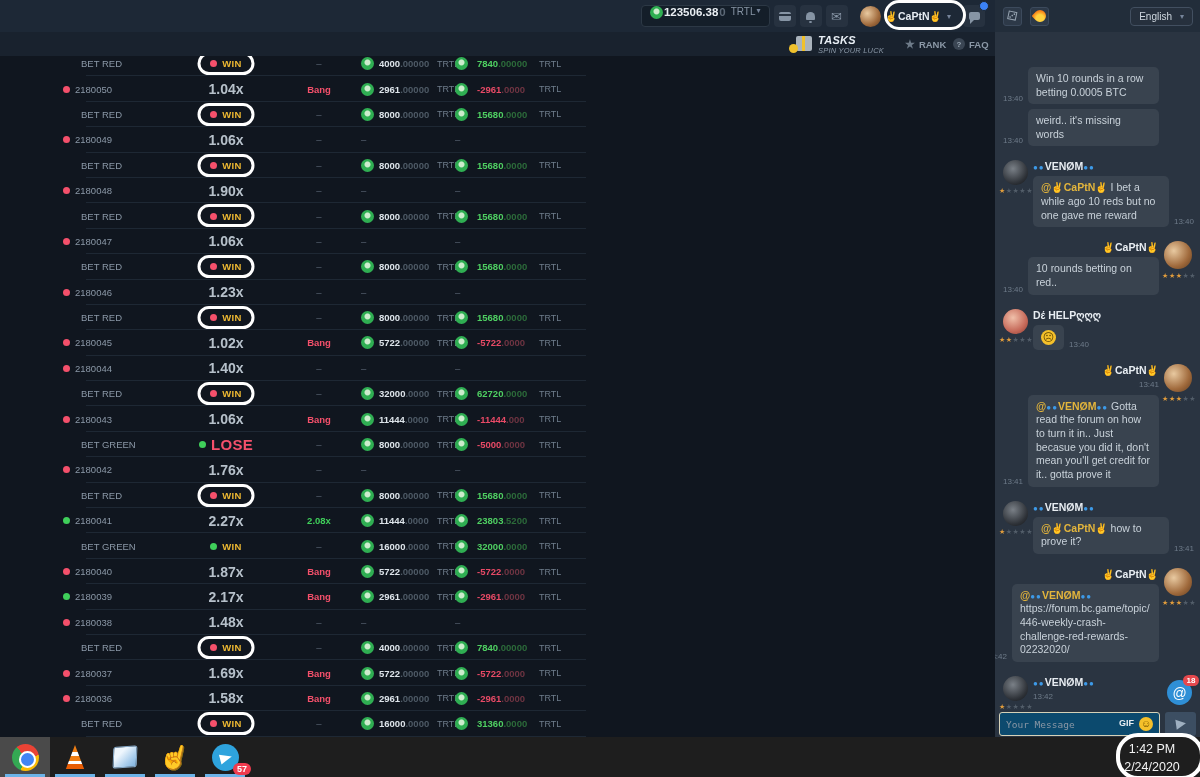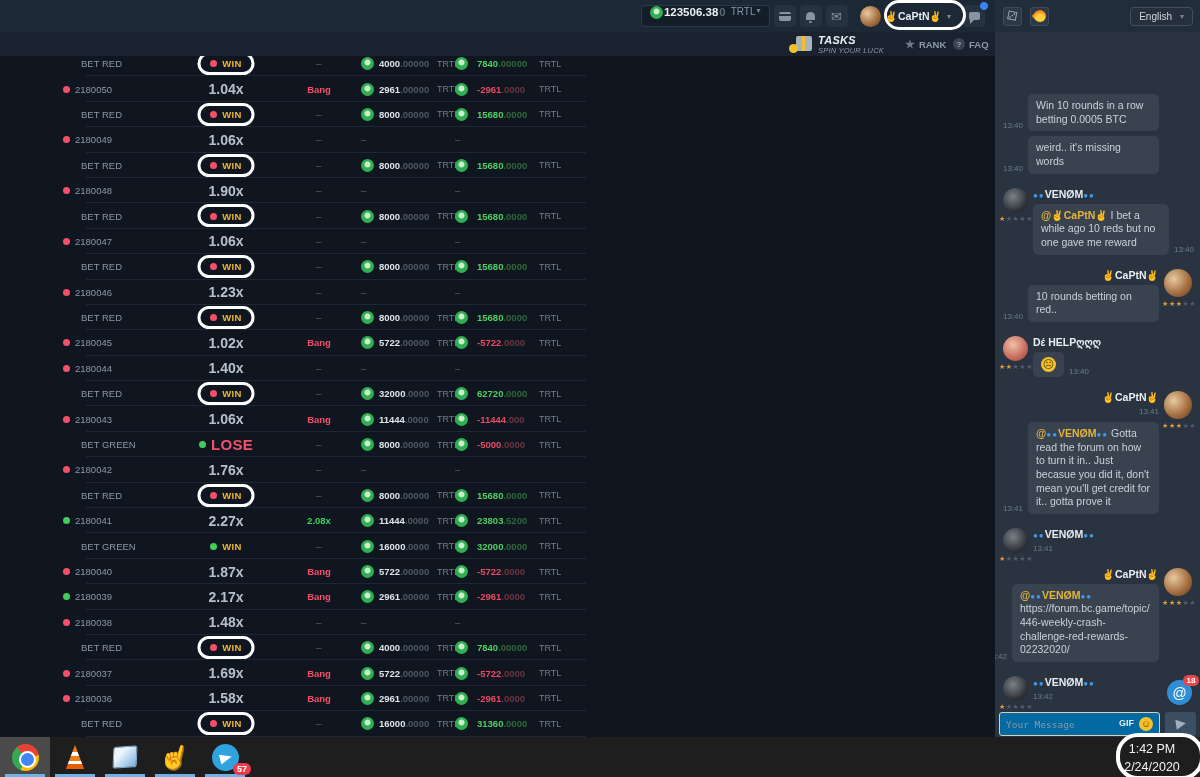--- a/index.html
+++ b/index.html
@@ -97,21 +97,21 @@
   .bubble{background:#39434f;border-radius:5px;padding:5px 8px;font-size:10.5px;line-height:1.3;color:#c9d2da;max-width:147px;word-wrap:break-word}
   .bubble .mention{color:#e3b53c;font-weight:bold}
   .ts{font-size:8px;color:#6e7b89;flex:none;padding-bottom:1px}
   .eg{color:#f0b429;font-size:10px}
   .eb{color:#3d9ae8;font-size:8px;letter-spacing:1px}
   .cryface{display:inline-block;width:15px;height:15px;border-radius:50%;background:#f5c02a;color:#5c4400;font-size:11px;line-height:15px;text-align:center}
   .at-float{position:absolute;right:8px;bottom:72px;width:25px;height:25px;border-radius:50%;background:#2f8fd6;color:#fff;font-size:14px;display:flex;align-items:center;justify-content:center;cursor:pointer;z-index:4}
   .at-badge{position:absolute;top:-5px;right:-7px;background:#e5484d;color:#fff;font-size:8px;font-weight:bold;border-radius:7px;padding:1px 3.5px}
   .chat-inrow{position:absolute;left:4px;right:4px;bottom:41px;height:24px;display:flex;gap:5px;z-index:3}
   .inputwrap{flex:1;position:relative}
-  .msg-input{width:100%;height:24px;background:#0369a1;border:1px solid #d6d2b8;border-radius:3px;color:#c9d2da;font-family:"DejaVu Sans Mono",monospace;font-size:9.5px;padding:0 46px 0 6px;outline:none}
+  .msg-input{width:100%;height:24px;background:#0c4a6e;border:1px solid #d6d2b8;border-radius:3px;color:#c9d2da;font-family:"DejaVu Sans Mono",monospace;font-size:9.5px;padding:0 46px 0 6px;outline:none}
   .msg-input::placeholder{color:#8a97a5}
   .gif-lbl{position:absolute;right:26px;top:6px;font-size:9px;font-weight:900;color:#e8edf2;cursor:pointer}
   .smiley{position:absolute;right:7px;top:5px;width:14px;height:14px;border-radius:50%;background:#f5c02a;cursor:pointer;color:#7a5600;font-size:10px;line-height:14px;text-align:center}
   .smiley::after{content:"☺"}
   .send-btn{width:31px;height:24px;background:#3c4e62;border:none;border-radius:3px;display:flex;align-items:center;justify-content:center;cursor:pointer}
   .send-g{width:0;height:0;border-left:10px solid #9fb0c1;border-top:5px solid transparent;border-bottom:5px solid transparent;transform:rotate(-8deg)}
 
   
   .taskbar{position:absolute;left:0;bottom:0;width:1200px;height:40px;background:#1e1e1e;z-index:6;display:flex;align-items:center}
   .tb-app{width:50px;height:40px;display:flex;align-items:center;justify-content:center;position:relative;cursor:pointer}
@@ -839,20 +839,21 @@
           <div class="cmsg">
             <span class="ts">13:41</span>
             <div class="bubble"><span class="mention">@<span class="eb">●</span><span class="eb">●</span>VENØM<span class="eb">●</span><span class="eb">●</span></span> Gotta read the forum on how to turn it in.. Just becasue you did it, don't mean you'll get credit for it.. gotta prove it</div>
           </div>
         </div>
         <div class="cgroup left">
           <span class="gavatar av-venom"></span>
           <span class="gstars"><span class="on">★</span><span class="">★</span><span class="">★</span><span class="">★</span><span class="">★</span></span>
           <div class="gname"><span class="eb">●</span><span class="eb">●</span>VENØM<span class="eb">●</span><span class="eb">●</span></div>
           <div class="cmsg">
+            <div class="bubble"><span class="mention">@<span class="eg">✌</span>CaPtN<span class="eg">✌</span></span> how to prove it?</div>
             <span class="ts">13:41</span>
           </div>
         </div>
         <div class="cgroup right">
           <span class="gavatar av-captn"></span>
           <span class="gstars"><span class="on">★</span><span class="on">★</span><span class="on">★</span><span class="">★</span><span class="">★</span></span>
           <div class="gname"><span class="eg">✌</span>CaPtN<span class="eg">✌</span></div>
           <div class="cmsg">
             <span class="ts">13:42</span>
             <div class="bubble"><div class="mention">@<span class="eb">●</span><span class="eb">●</span>VENØM<span class="eb">●</span><span class="eb">●</span></div>https://forum.bc.game/topic/446-weekly-crash-challenge-red-rewards-02232020/</div>

